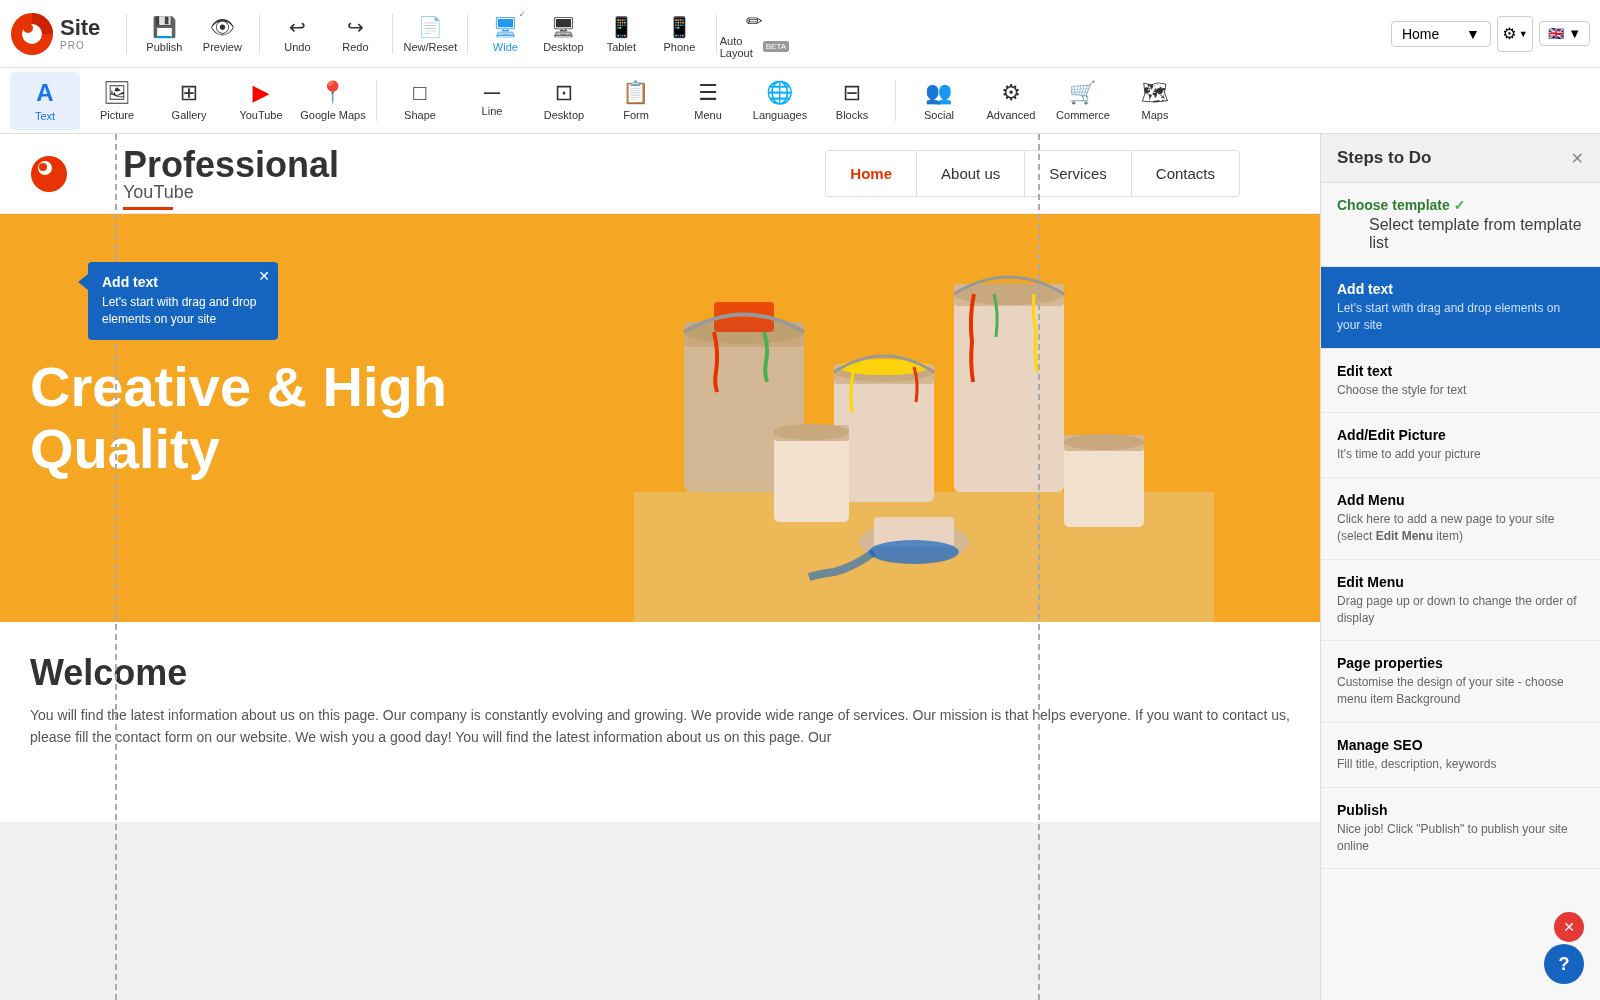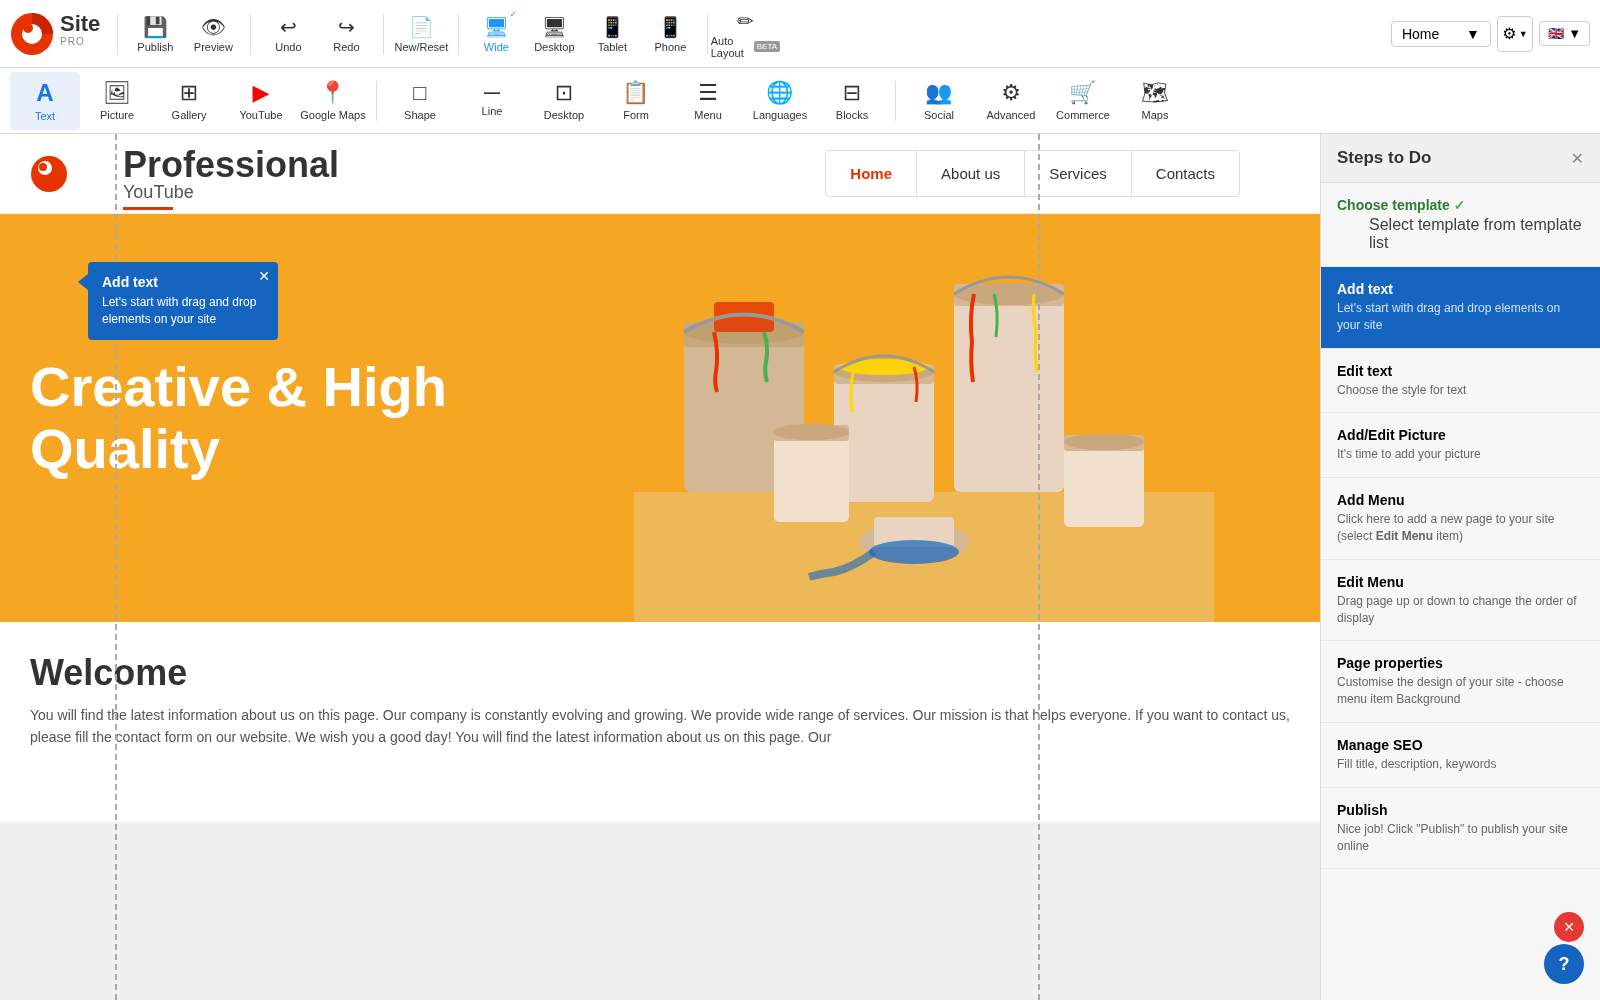--- a/index.html
+++ b/index.html
@@ -5,21 +5,21 @@
     * { box-sizing: border-box; margin: 0; padding: 0; }
     body { font-family: Arial, sans-serif; background: #f0f0f0; width: 1600px; height: 1000px; overflow: hidden; }
 
     
     #top-toolbar {
       display: flex; align-items: center; height: 68px;
       background: #ffffff; border-bottom: 1px solid #ddd;
       padding: 0 10px; gap: 4px;
     }
     #logo-area {
-      display: flex; align-items: flex-start; margin-right: 7px;
+      display: flex; align-items: center; margin-right: 16px;
     }
     .logo-text { display: flex; flex-direction: column; line-height: 1.1; }
 
     .toolbar-divider { width: 1px; height: 40px; background: #ddd; margin: 0 6px; }
 
     .toolbar-btn {
       display: flex; flex-direction: column; align-items: center;
       justify-content: center; width: 54px; height: 54px; cursor: pointer;
       border: none; background: transparent; border-radius: 4px;
       font-size: 11px; color: #333; gap: 2px;

